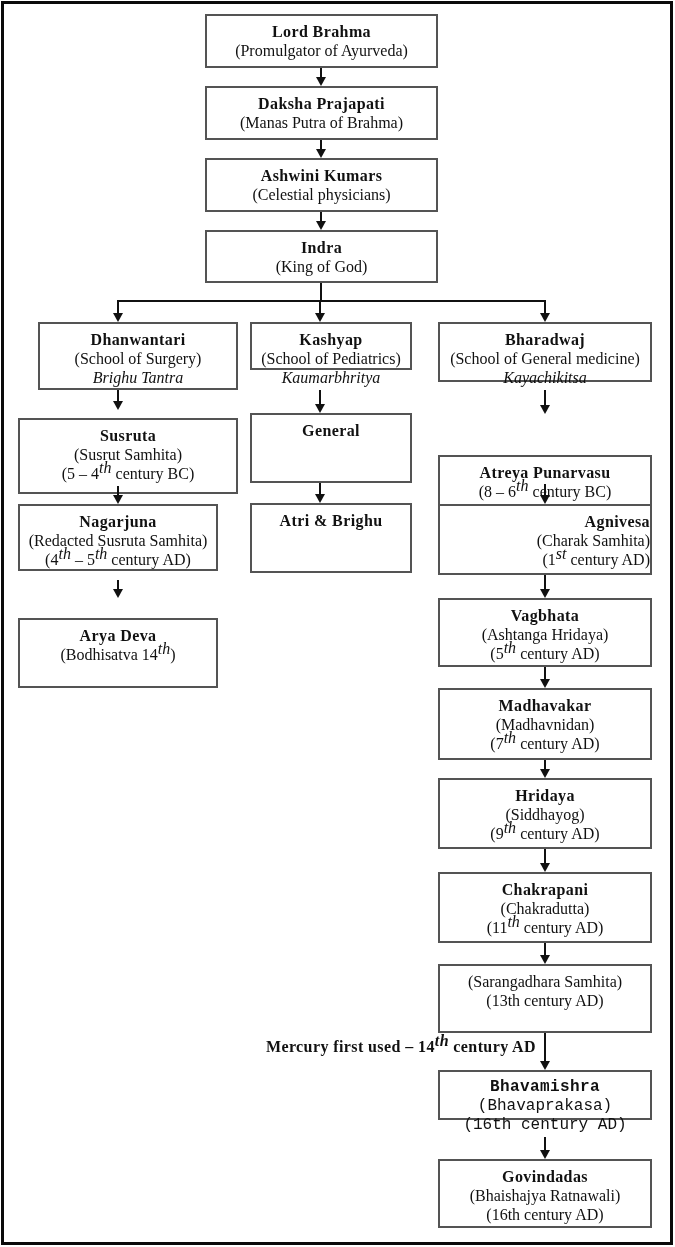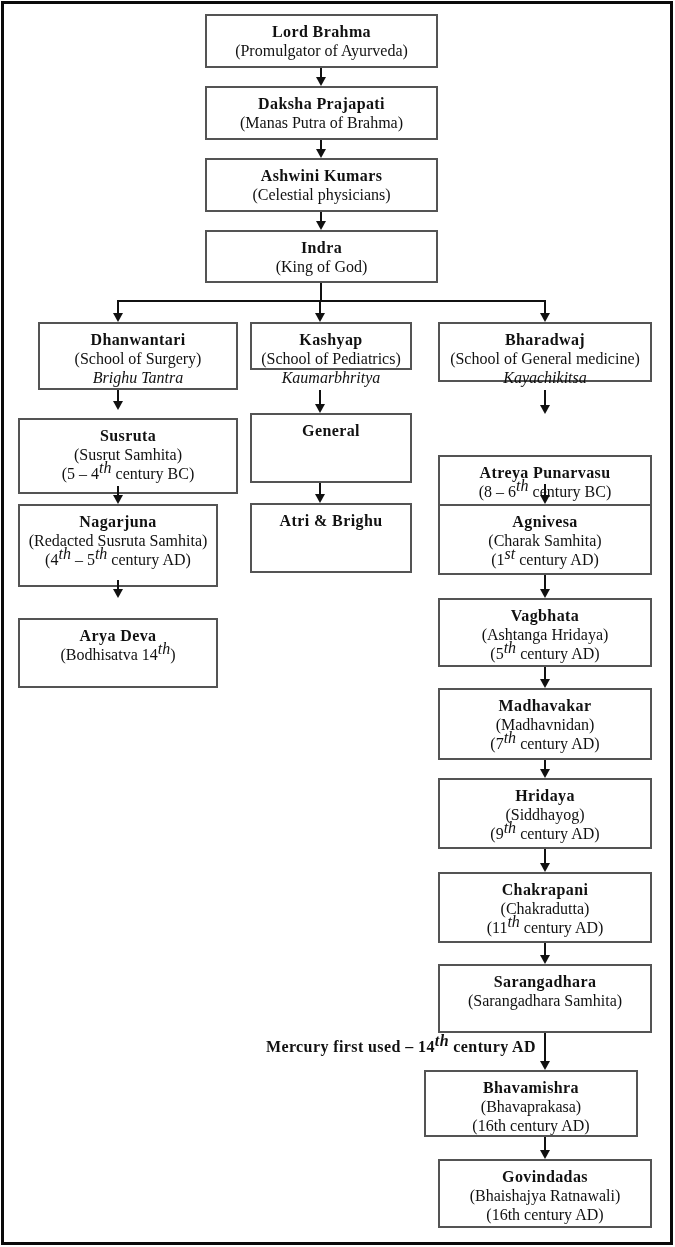--- a/index.html
+++ b/index.html
@@ -119,21 +119,21 @@
   </div>
 <div class="node" style="left:18px;top:410px;width:220px;height:76px;margin-top:8px;">
     <div class="line bold"><span>Susruta</span></div>
     <div class="line regular"><span>(Susrut Samhita)</span></div>
     <div class="line regular"><span>(5 – 4</span><sup>th</sup><span> century BC)</span></div>
   </div>
 <div class="arrow" style="left:113px;top:486px;height:18px;">
     <div class="stem"></div>
     <div class="head"></div>
   </div>
-<div class="node" style="left:18px;top:504px;width:200px;height:83px;">
+<div class="node" style="left:18px;top:504px;width:200px;height:67px;">
     <div class="line bold"><span>Nagarjuna</span></div>
     <div class="line regular"><span>(Redacted Susruta Samhita)</span></div>
     <div class="line regular"><span>(4</span><sup>th</sup><span> – 5</span><sup>th</sup><span> century AD)</span></div>
   </div>
 <div class="arrow" style="left:113px;top:580px;height:18px;">
     <div class="stem"></div>
     <div class="head"></div>
   </div>
 <div class="node" style="left:18px;top:598px;width:200px;height:70px;margin-top:20px;">
     <div class="line bold"><span>Arya Deva</span></div>
@@ -170,21 +170,21 @@
     <div class="head"></div>
   </div>
 <div class="node" style="left:438px;top:434px;width:214px;height:70px;margin-top:21px;">
     <div class="line bold"><span>Atreya Punarvasu</span></div>
     <div class="line regular"><span>(8 – 6</span><sup>th</sup><span> century BC)</span></div>
   </div>
 <div class="arrow" style="left:540px;top:484px;height:20px;">
     <div class="stem"></div>
     <div class="head"></div>
   </div>
-<div class="node" style="left:438px;top:504px;width:214px;height:71px;">
+<div class="node" style="left:438px;top:504px;width:214px;height:71px;text-align:right;">
     <div class="line bold"><span>Agnivesa</span></div>
     <div class="line regular"><span>(Charak Samhita)</span></div>
     <div class="line regular"><span>(1</span><sup>st</sup><span> century AD)</span></div>
   </div>
 <div class="arrow" style="left:540px;top:575px;height:23px;">
     <div class="stem"></div>
     <div class="head"></div>
   </div>
 <div class="node" style="left:438px;top:598px;width:214px;height:69px;">
     <div class="line bold"><span>Vagbhata</span></div>
@@ -216,28 +216,28 @@
 <div class="node" style="left:438px;top:872px;width:214px;height:71px;">
     <div class="line bold"><span>Chakrapani</span></div>
     <div class="line regular"><span>(Chakradutta)</span></div>
     <div class="line regular"><span>(11</span><sup>th</sup><span> century AD)</span></div>
   </div>
 <div class="arrow" style="left:540px;top:943px;height:21px;">
     <div class="stem"></div>
     <div class="head"></div>
   </div>
 <div class="node" style="left:438px;top:964px;width:214px;height:69px;">
-    <div class="line bold"><span>Sarangadhara</span></div>
     <div class="line regular"><span>(Sarangadhara Samhita)</span></div>
+    <div class="line regular"><span>(13th century AD)</span></div>
   </div>
 <div class="arrow" style="left:540px;top:1033px;height:37px;">
     <div class="stem"></div>
     <div class="head"></div>
   </div>
-<div class="node" style="left:424px;top:1070px;width:214px;height:67px;">
+<div class="node" style="left:438px;top:1070px;width:214px;height:50px;font-family:Liberation Mono, monospace;">
     <div class="line bold"><span>Bhavamishra</span></div>
     <div class="line regular"><span>(Bhavaprakasa)</span></div>
     <div class="line regular"><span>(16th century AD)</span></div>
   </div>
 <div class="arrow" style="left:540px;top:1137px;height:22px;">
     <div class="stem"></div>
     <div class="head"></div>
   </div>
 <div class="node" style="left:438px;top:1159px;width:214px;height:69px;">
     <div class="line bold"><span>Govindadas</span></div>

